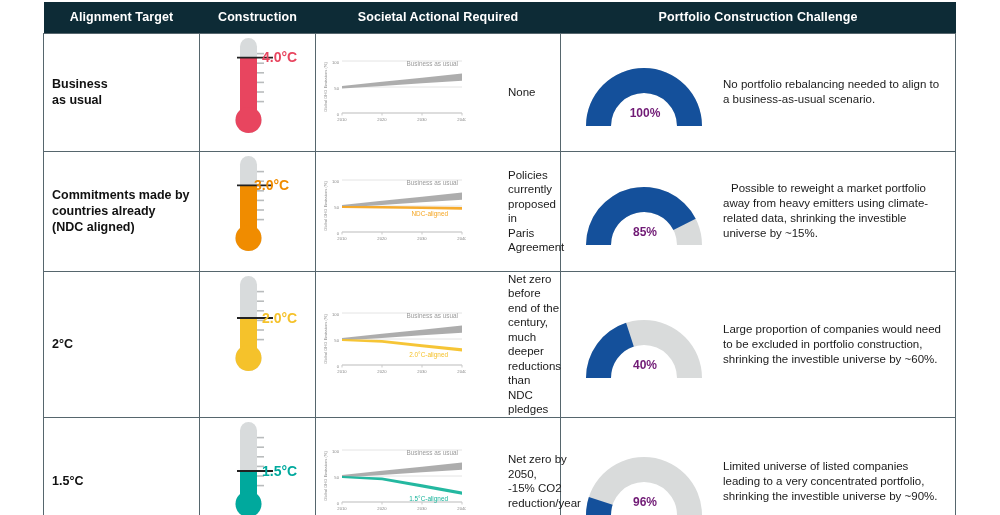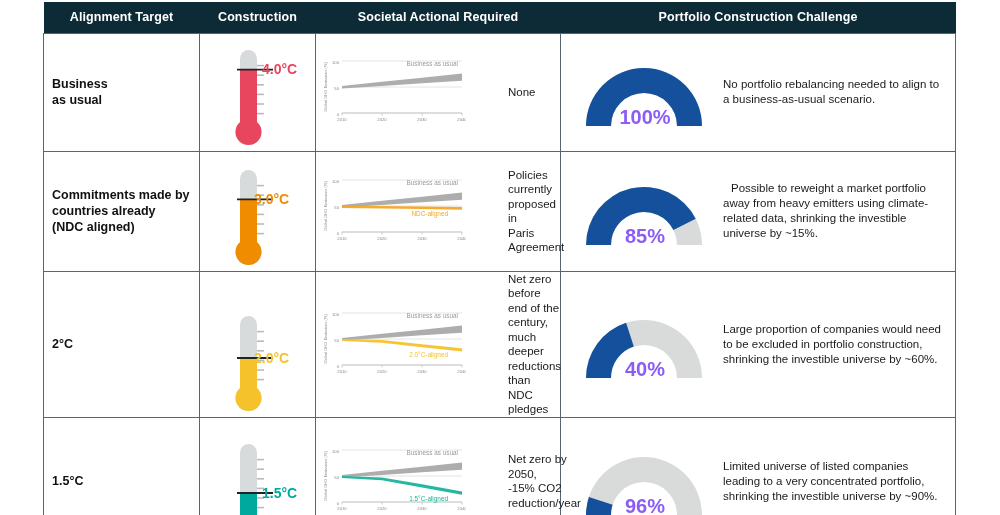--- a/index.html
+++ b/index.html
@@ -43,21 +43,21 @@
   
   .align-label{
     font-size:12.5px; font-weight:bold; color:#111;
     line-height:16px; padding:4px 8px;
   }
 
   
   .thermo-cell{ position:relative; height:100%; }
   .thermo-wrap{
     position:relative; width:116px; height:100%;
-    display:flex; align-items:flex-end; justify-content:center;
+    display:flex; align-items:flex-start; justify-content:center;
   }
   .thermo{ position:relative; width:104px; height:105px; }
   .th-svg{ position:absolute; left:6px; top:0; }
   .th-temp{
     position:absolute;
     font-size:14px; font-weight:bold;
     white-space:nowrap;
   }
 
   
@@ -69,21 +69,21 @@
     font-size:11.5px; color:#1b1b1b; line-height:14.5px;
     padding-left:6px; padding-right:4px;
   }
 
   
   .gauge-flex{ display:flex; align-items:center; height:100%; }
   .gauge-box{ flex:0 0 160px; position:relative; padding-left:8px; }
   .gauge-val{
     position:absolute; left:0; right:0;
     top:60px; text-align:center;
-    font-size:20px; font-weight:bold; color:#8b5cf6;
+    font-size:12px; font-weight:bold; color:#701a75;
     padding-left:8px;
   }
   .chal-text{
     flex:1 1 auto;
     font-size:11.5px; color:#1b1b1b; line-height:15px;
     padding-right:10px; padding-left:2px;
   }
   .indent{ text-indent:8px; }
 </style>
 </head>
@@ -239,21 +239,21 @@
                   <line x1="45" y1="38.8" x2="52" y2="38.8" stroke="#b9bcbd" stroke-width="1.6"></line>
                   <line x1="45" y1="48.4" x2="52" y2="48.4" stroke="#b9bcbd" stroke-width="1.6"></line>
                   <line x1="45" y1="58" x2="52" y2="58" stroke="#b9bcbd" stroke-width="1.6"></line>
                   <line x1="45" y1="67.6" x2="52" y2="67.6" stroke="#b9bcbd" stroke-width="1.6"></line>
     <rect x="28" y="4" width="17" height="78" rx="8.5" fill="#D8DBDC"></rect>
     <circle cx="36.5" cy="86" r="13" fill="#D8DBDC"></circle>
     <rect x="28" y="46" width="17" height="40" fill="#F5C22B"></rect>
     <circle cx="36.5" cy="86" r="13" fill="#F5C22B"></circle>
     <line x1="25" y1="46" x2="61" y2="46" stroke="#222" stroke-width="1.8"></line>
   </svg>
-        <div class="th-temp" style="left:48px; top:38px; color:#F5C22B;">2.0°C</div>
+        <div class="th-temp" style="left:56px; top:38px; color:#F5C22B;">2.0°C</div>
       </div>
     </div>
           </td>
           <td class="c3 chart-cell">
             <div class="chart-flex">
       <div class="mini-chart"><svg width="146" height="78" viewBox="0 0 146 78">
                   <line x1="22" y1="62" x2="142" y2="62" stroke="#E4E4E4" stroke-width="1"></line>
                   <line x1="22" y1="36" x2="142" y2="36" stroke="#E4E4E4" stroke-width="1"></line>
                   <line x1="22" y1="10" x2="142" y2="10" stroke="#E4E4E4" stroke-width="1"></line>
                   <polygon points="22,34.96 62,30.8 102,26.64 142,22.479999999999997 142,29.759999999999998 102,32.36 62,34.96 22,37.56" fill="#A9A9A9" opacity="0.95"></polygon>

